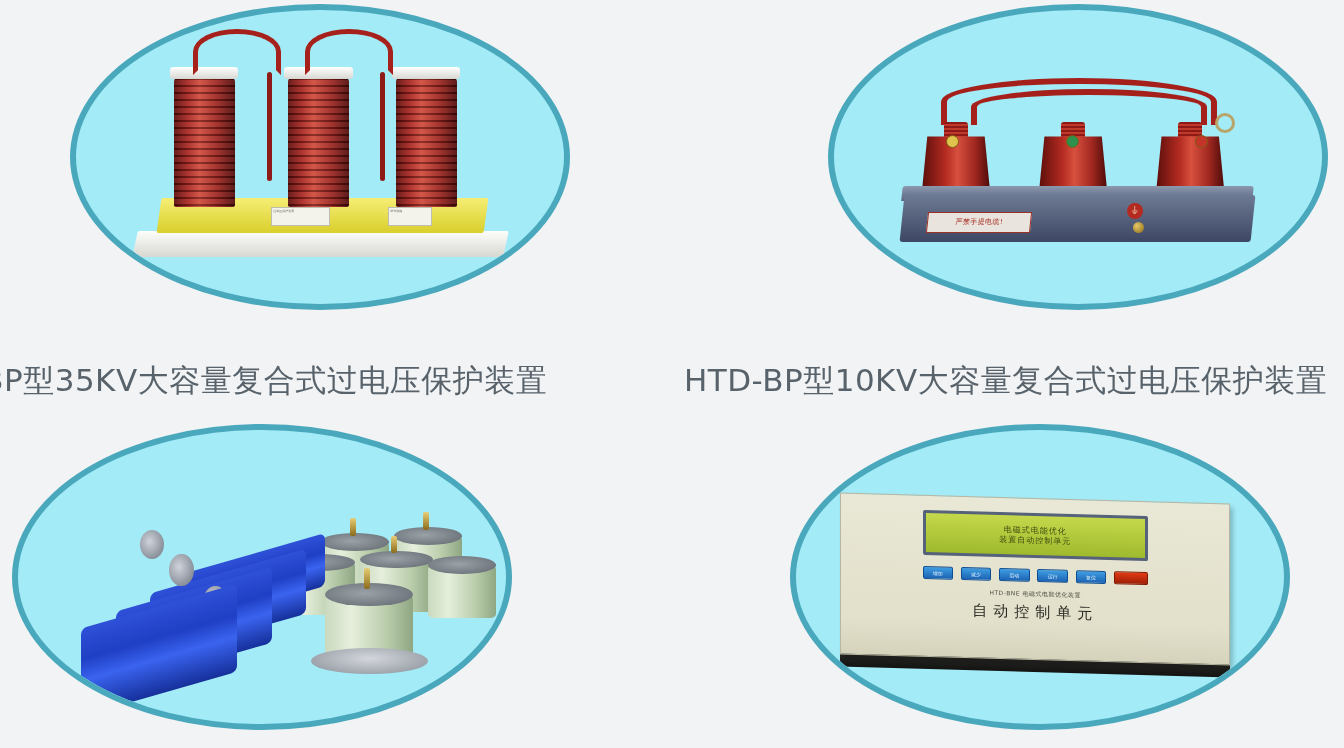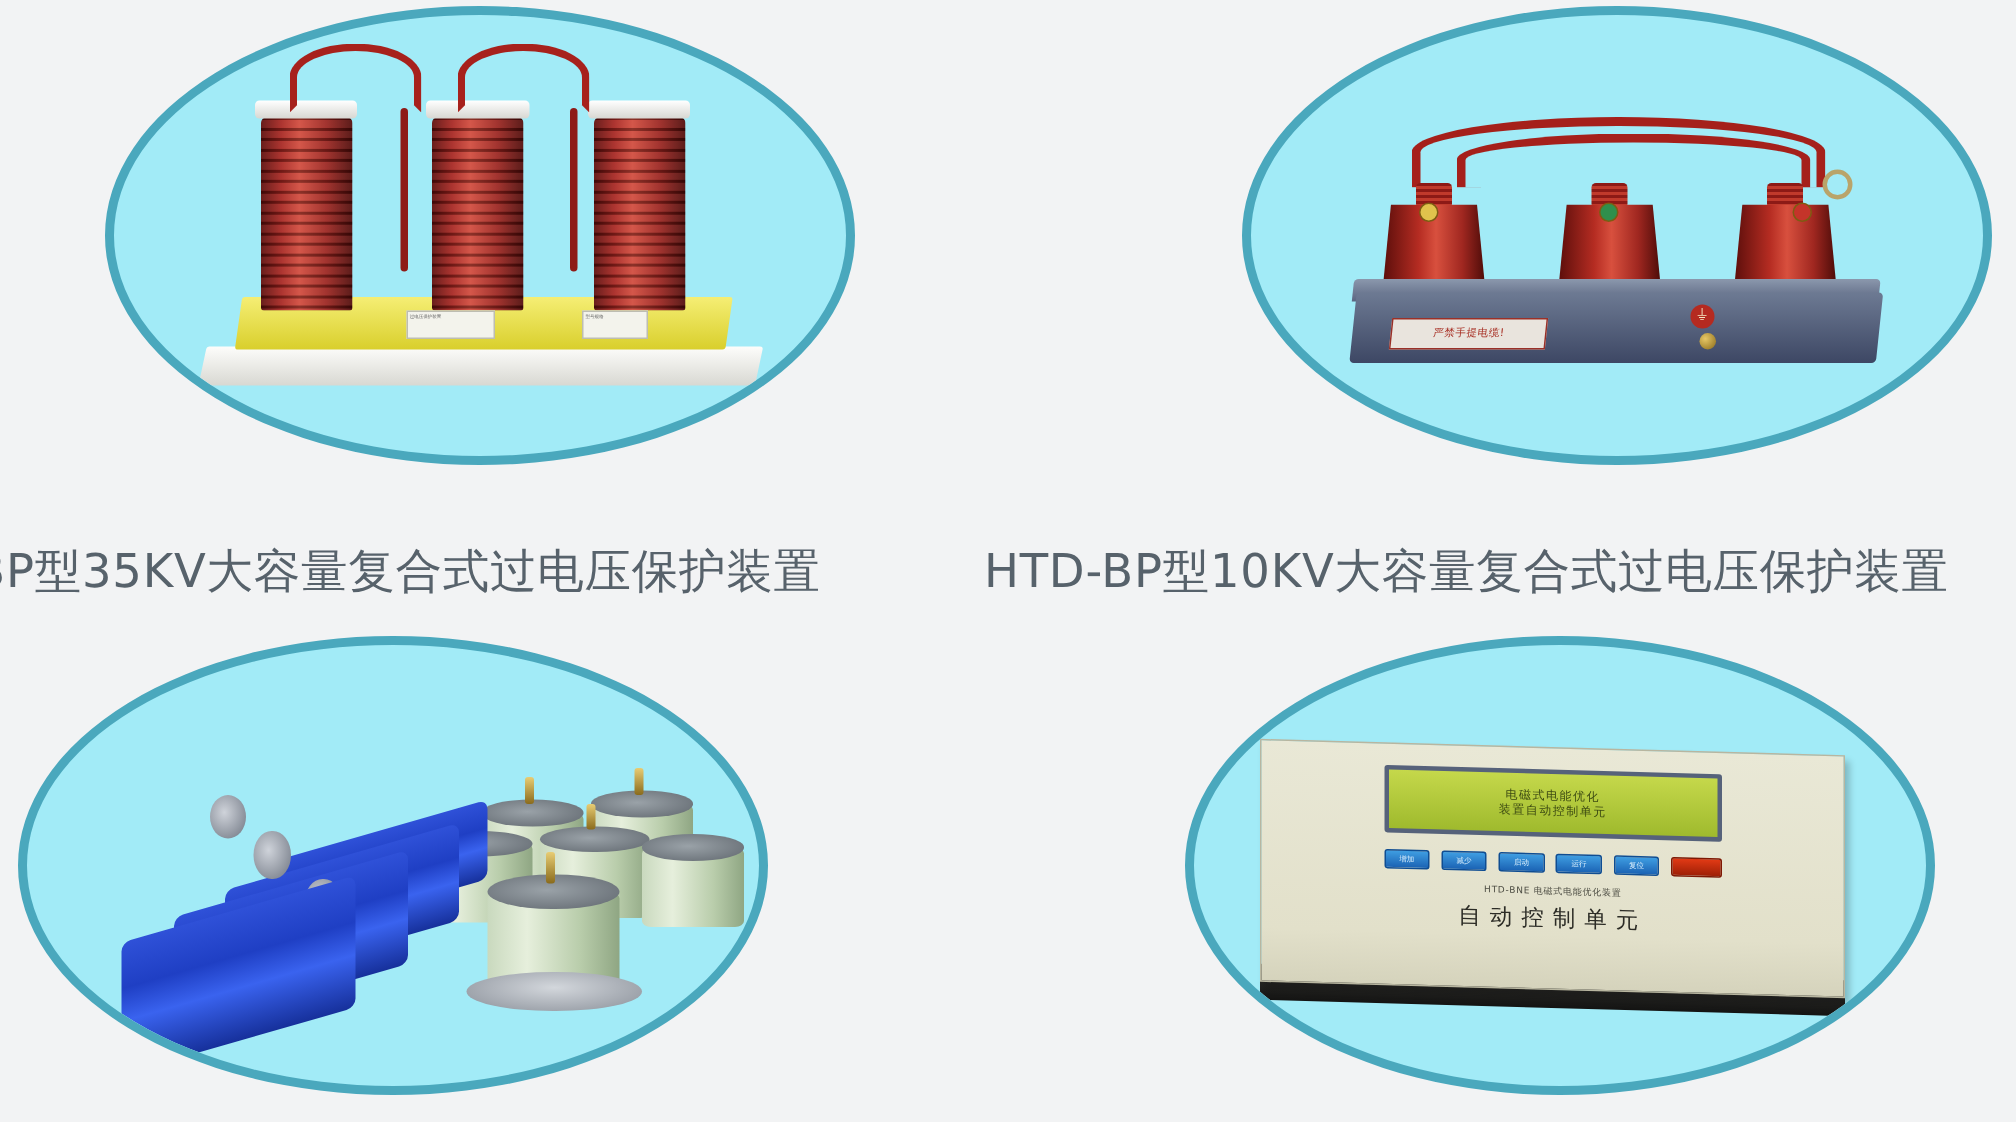--- a/index.html
+++ b/index.html
@@ -51,21 +51,21 @@
     color: #57626b;
     font-size: 31px;
     letter-spacing: 0.5px;
     font-family: "DejaVu Sans", "Liberation Sans", sans-serif;
   }
   #caption-row .cap {
     position: absolute;
     top: 8px;
   }
   #caption-1 { left: -96px; }
-  #caption-2 { left: 656px; }
+  #caption-2 { left: 684px; }
 
   
   .p1-base-white {
     position: absolute; left: 12%; bottom: 16%;
     width: 76%; height: 9%;
     background: linear-gradient(#fdfdfb, #d8d8d2);
     transform: skewX(-12deg);
     border-radius: 2px;
   }
   .p1-base-yellow {

